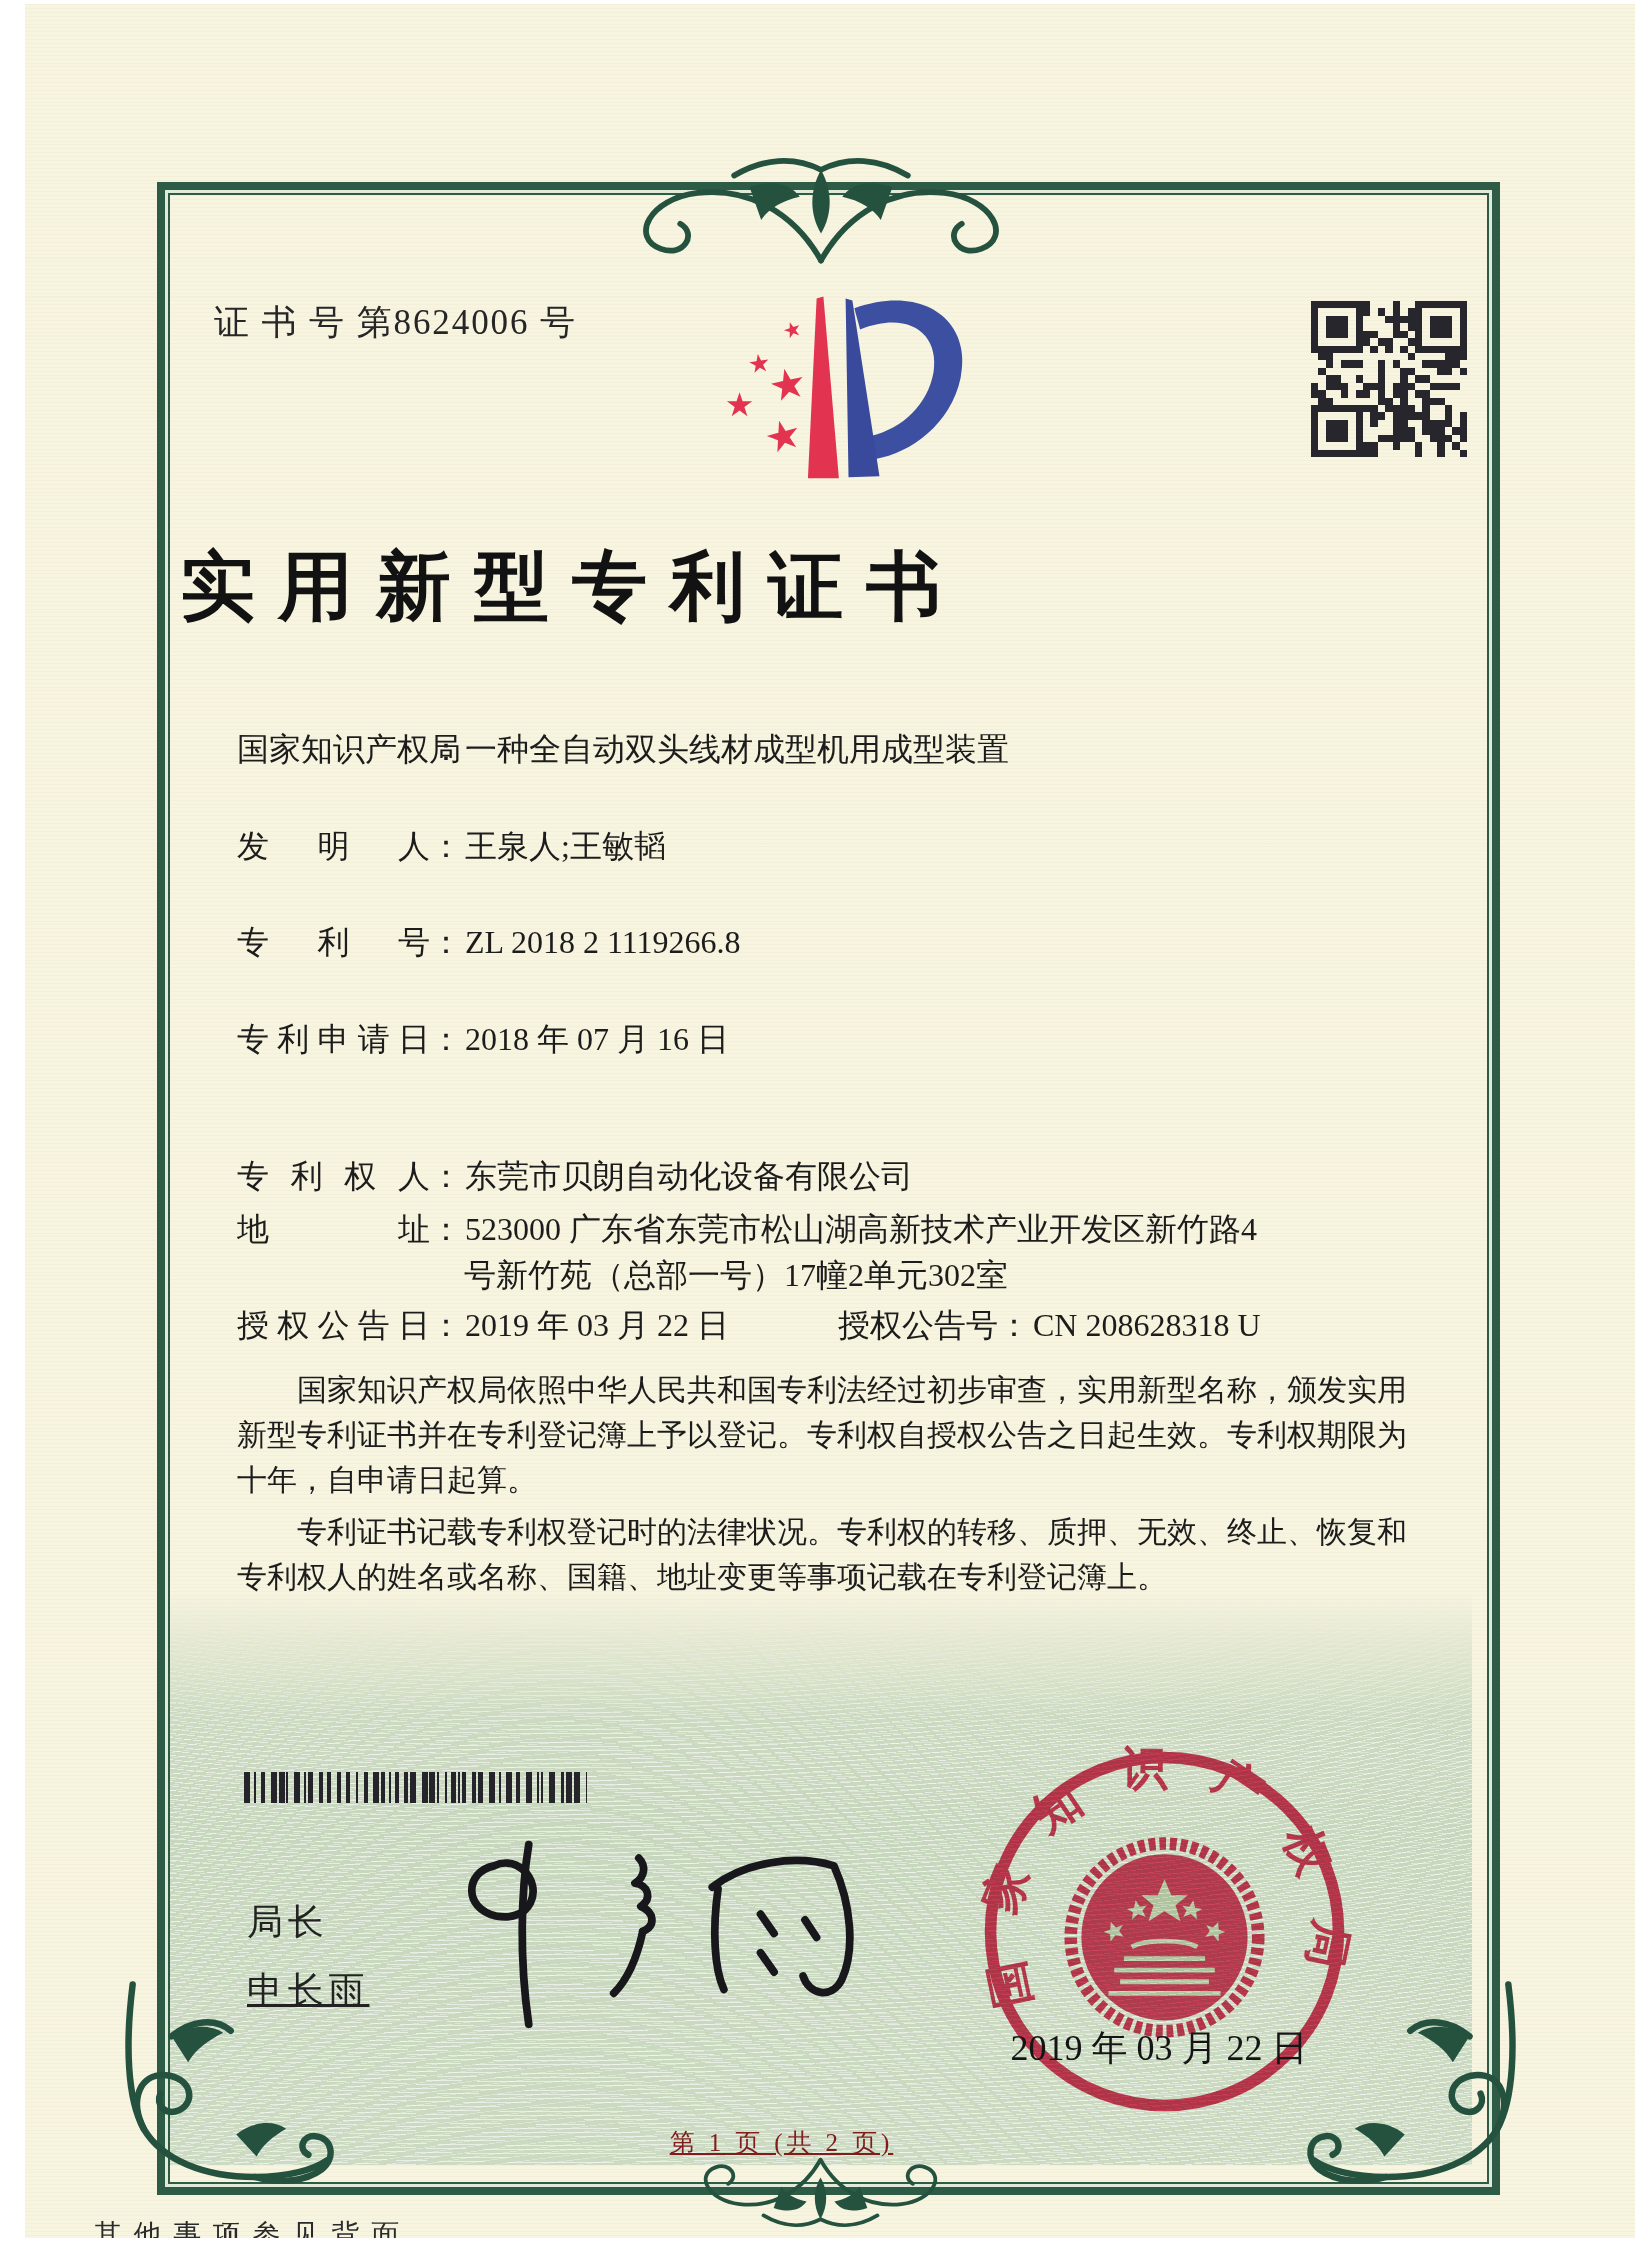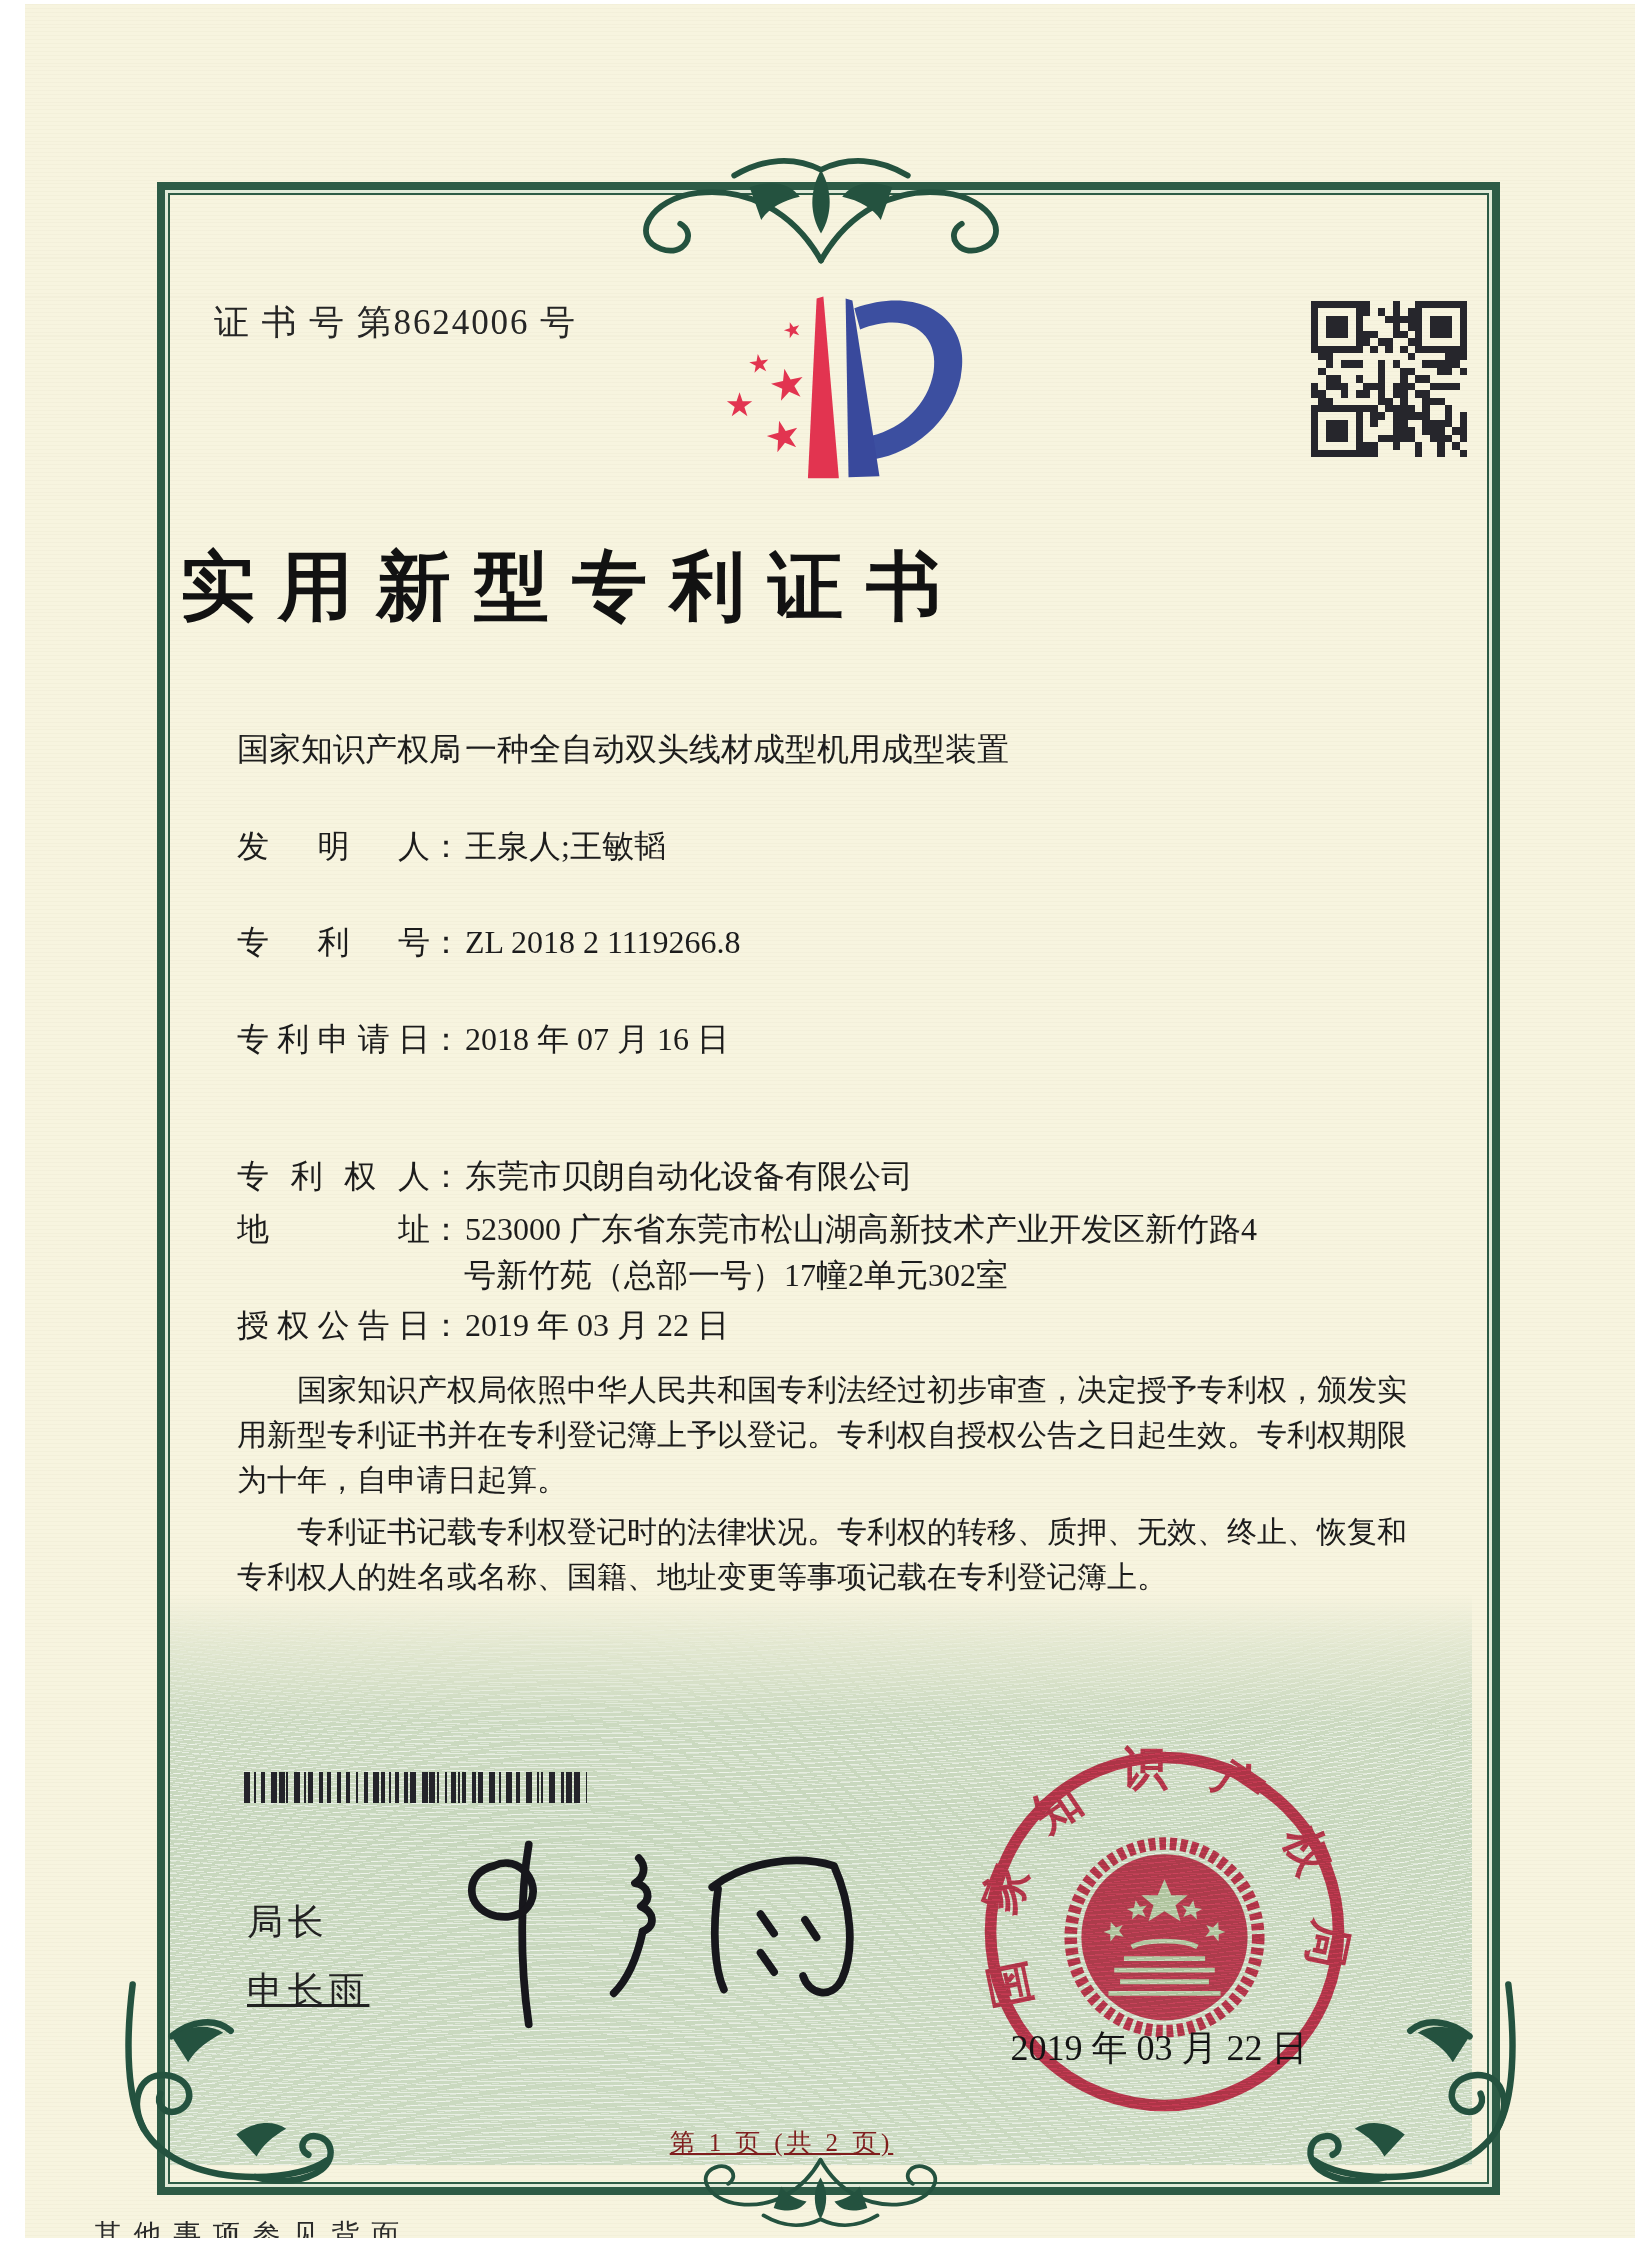--- a/index.html
+++ b/index.html
@@ -623,24 +623,25 @@
 </div>
 <div class="frow" style="top:1155px">
   <span class="flabel">专利权人</span><span class="fcolon">：</span><span>东莞市贝朗自动化设备有限公司</span>
 </div>
 <div class="frow" style="top:1208px">
   <span class="flabel">地址</span><span class="fcolon">：</span><span>523000 广东省东莞市松山湖高新技术产业开发区新竹路4</span>
 </div>
 <div class="addr2" style="top:1254px">号新竹苑（总部一号）17幢2单元302室</div>
 <div class="frow" style="top:1304px">
   <span class="flabel">授权公告日</span><span class="fcolon">：</span><span>2019 年 03 月 22 日</span>
+  <span class="grant2"><span>授权公告号</span><span class="fcolon">：</span><span>CN 208628318 U</span></span>
 </div>
 
 <div class="paras">
-  <p>国家知识产权局依照中华人民共和国专利法经过初步审查，决定授予专利权，颁发实用新型专利证书并在专利登记簿上予以登记。专利权自授权公告之日起生效。专利权期限为十年，自申请日起算。</p>
+  <p>国家知识产权局依照中华人民共和国专利法经过初步审查，实用新型名称，颁发实用新型专利证书并在专利登记簿上予以登记。专利权自授权公告之日起生效。专利权期限为十年，自申请日起算。</p>
   <p>专利证书记载专利权登记时的法律状况。专利权的转移、质押、无效、终止、恢复和专利权人的姓名或名称、国籍、地址变更等事项记载在专利登记簿上。</p>
 </div>
 
 <div class="abs barcode">
     <span style="width: 5.8px; margin-right: 3.9px;"></span>
     <span style="width: 1.9px; margin-right: 5.8px;"></span>
     <span style="width: 3.9px; margin-right: 5.8px;"></span>
     <span style="width: 5.8px; margin-right: 1.9px;"></span>
     <span style="width: 5.8px; margin-right: 1.9px;"></span>
     <span style="width: 1.9px; margin-right: 5.8px;"></span>

